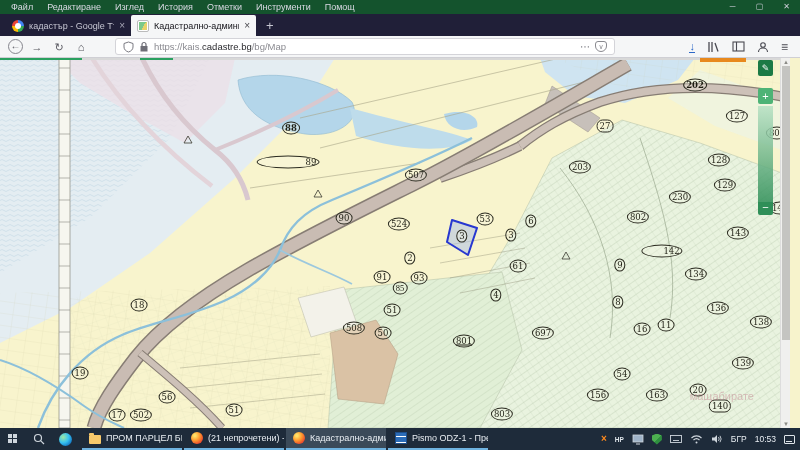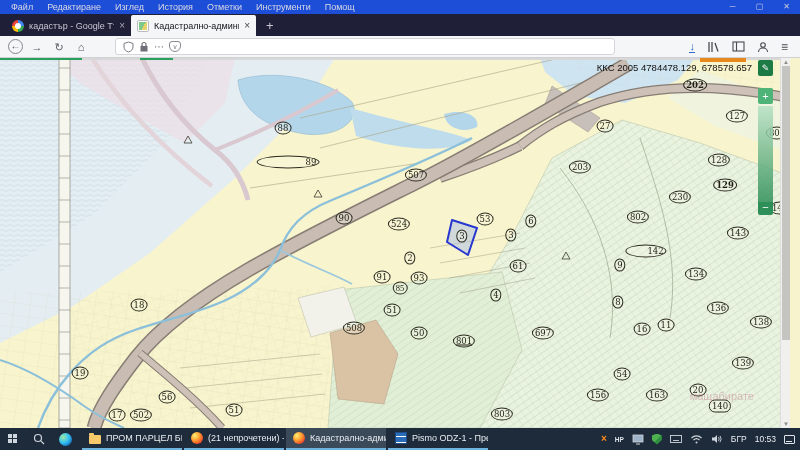--- a/index.html
+++ b/index.html
@@ -1,21 +1,21 @@
 <!DOCTYPE html>
 <html><head>
 <meta charset="utf-8">
 <style>
   html,body{margin:0;padding:0;background:#888;}
   *{box-sizing:border-box;}
   .screen{position:relative;width:800px;height:450px;overflow:hidden;background:#f7f3cc;
           font-family:"Liberation Sans",sans-serif;-webkit-font-smoothing:antialiased;}
 
   
-  .titlebar{position:absolute;top:0;left:0;width:800px;height:14px;background:#1d4ed8;
+  .titlebar{position:absolute;top:0;left:0;width:800px;height:14px;background:#14532d;
             display:flex;align-items:center;color:#d9d9e3;font-size:9px;padding-left:4px;}
   .menu-item{padding:0 7px;cursor:default;}
   .win-controls{margin-left:auto;display:flex;}
   .win-btn{width:27px;text-align:center;font-size:8px;color:#cfcfda;line-height:14px;}
 
   
   .tabbar{position:absolute;top:14px;left:0;width:800px;height:22px;background:#201f38;
           display:flex;align-items:flex-end;padding-left:6px;}
   .tab{height:21px;width:125px;display:flex;align-items:center;gap:5px;font-size:9px;
        color:#c6c6d2;padding:0 6px;}
@@ -132,20 +132,21 @@
     <span class="nav-btn">↻</span>
     <span class="nav-btn">⌂</span>
     <div class="urlbar">
       <svg width="11" height="12">
           <path d="M5.5 1 L10 2.5 V6 C10 8.5 8 10.3 5.5 11 C3 10.3 1 8.5 1 6 V2.5 Z" fill="none" stroke="#7a7a82" stroke-width="1"></path>
         </svg>
       <svg width="10" height="12">
           <rect x="1.5" y="5" width="7" height="5.5" fill="#6e6e76"></rect>
           <path d="M3 5 V3.5 a2 2 0 0 1 4 0 V5" fill="none" stroke="#6e6e76" stroke-width="1.2"></path>
         </svg>
+      <span class="url-text"><span class="url-dim">https://kais.</span><span class="url-dom">cadastre.bg</span><span class="url-dim">/bg/Map</span></span>
       <span class="url-extra">⋯</span>
       <span class="pocket">∨</span>
     </div>
     <div class="tool-icons">
       <span class="dl">↓</span>
       <svg width="13" height="12">
           <path d="M2 1 V11 M5 1 V11 M8 2 L11 10.5" stroke="#4a4a52" stroke-width="1.3" fill="none"></path>
         </svg>
       <svg width="13" height="11">
           <rect x="1" y="1" width="11" height="9" fill="none" stroke="#4a4a52" stroke-width="1.1"></rect>
@@ -234,74 +235,73 @@
 
       <g stroke="#3a3a30" stroke-width="0.8" fill="none">
         <path d="M188 78 l4 7 h-8 z"></path>
           <path d="M318 132 l4 7 h-8 z"></path>
           <path d="M566 194 l4 7 h-8 z"></path>
       </g>
     </svg>
 
     <div class="progress-strip"></div>
     <div id="parcel-layer">
-        <div class="parcel-num" style="left: 283px; top: 70px;">88</div>
+        <div class="parcel-num" style="left: 291px; top: 70px; font-weight: bold;">88</div>
         <div class="parcel-num" style="left: 288px; top: 104px; padding-left: 48px;">89</div>
         <div class="parcel-num" style="left: 344px; top: 160px;">90</div>
         <div class="parcel-num" style="left: 416px; top: 117px;">507</div>
         <div class="parcel-num" style="left: 399px; top: 166px;">524</div>
         <div class="parcel-num" style="left: 410px; top: 200px;">2</div>
         <div class="parcel-num" style="left: 382px; top: 219px;">91</div>
         <div class="parcel-num" style="left: 419px; top: 220px;">93</div>
         <div class="parcel-num" style="left: 400px; top: 230px; font-family: Liberation Serif, serif;">85</div>
         <div class="parcel-num" style="left: 392px; top: 252px;">51</div>
-        <div class="parcel-num" style="left: 383px; top: 275px; margin-left: 36px;">50</div>
+        <div class="parcel-num" style="left: 383px; top: 275px;">50</div>
         <div class="parcel-num" style="left: 354px; top: 270px;">508</div>
         <div class="parcel-num" style="left: 464px; top: 283px; text-decoration: underline;">801</div>
         <div class="parcel-num" style="left: 543px; top: 275px;">697</div>
         <div class="parcel-num" style="left: 502px; top: 356px;">803</div>
         <div class="parcel-num" style="left: 496px; top: 237px;">4</div>
         <div class="parcel-num" style="left: 462px; top: 178px;">3</div>
         <div class="parcel-num" style="left: 485px; top: 161px;">53</div>
         <div class="parcel-num" style="left: 511px; top: 177px;">3</div>
         <div class="parcel-num" style="left: 531px; top: 163px;">6</div>
         <div class="parcel-num" style="left: 518px; top: 208px;">61</div>
         <div class="parcel-num" style="left: 620px; top: 207px;">9</div>
         <div class="parcel-num" style="left: 696px; top: 216px;">134</div>
-        <div class="parcel-num" style="left: 646px; top: 193px; padding-left: 21px;">142</div>
+        <div class="parcel-num" style="left: 662px; top: 193px; padding-left: 21px;">142</div>
         <div class="parcel-num" style="left: 738px; top: 175px;">143</div>
         <div class="parcel-num" style="left: 680px; top: 139px;">230</div>
         <div class="parcel-num" style="left: 638px; top: 159px;">802</div>
         <div class="parcel-num" style="left: 719px; top: 102px;">128</div>
-        <div class="parcel-num" style="left: 725px; top: 127px; font-weight: bold;">129</div>
+        <div class="parcel-num" style="left: 725px; top: 127px;">129</div>
         <div class="parcel-num" style="left: 580px; top: 109px;">203</div>
         <div class="parcel-num" style="left: 695px; top: 27px; font-weight: bold;">202</div>
         <div class="parcel-num" style="left: 737px; top: 58px;">127</div>
-        <div class="parcel-num" style="left: 605px; top: 68px;">27</div>
+        <div class="parcel-num" style="left: 605px; top: 68px; border-radius: 6px;">27</div>
         <div class="parcel-num" style="left: 777px; top: 75px;">804</div>
         <div class="parcel-num" style="left: 780px; top: 150px;">145</div>
         <div class="parcel-num" style="left: 618px; top: 244px;">8</div>
         <div class="parcel-num" style="left: 718px; top: 250px;">136</div>
         <div class="parcel-num" style="left: 761px; top: 264px;">138</div>
         <div class="parcel-num" style="left: 642px; top: 271px;">16</div>
         <div class="parcel-num" style="left: 666px; top: 267px;">11</div>
         <div class="parcel-num" style="left: 743px; top: 305px;">139</div>
         <div class="parcel-num" style="left: 622px; top: 316px;">54</div>
         <div class="parcel-num" style="left: 598px; top: 337px;">156</div>
         <div class="parcel-num" style="left: 657px; top: 337px;">163</div>
         <div class="parcel-num" style="left: 698px; top: 332px;">20</div>
         <div class="parcel-num" style="left: 720px; top: 348px; border-radius: 6px;">140</div>
         <div class="parcel-num" style="left: 139px; top: 247px;">18</div>
         <div class="parcel-num" style="left: 80px; top: 315px;">19</div>
         <div class="parcel-num" style="left: 117px; top: 357px;">17</div>
         <div class="parcel-num" style="left: 141px; top: 357px;">502</div>
         <div class="parcel-num" style="left: 167px; top: 339px;">56</div>
         <div class="parcel-num" style="left: 234px; top: 352px;">51</div>
       </div>
-    <div class="coords">ККС 2005 4784478.129, 678578.657</div>
     <div class="watermark">мащабирате</div>
     <div class="orange-bar"></div>
 
     <div class="map-tools">
       <div class="tool-btn t-edit">✎</div>
       <div class="tool-btn t-plus">+</div>
       <div class="t-track"></div>
       <div class="tool-btn t-minus">−</div>
     </div>
 

